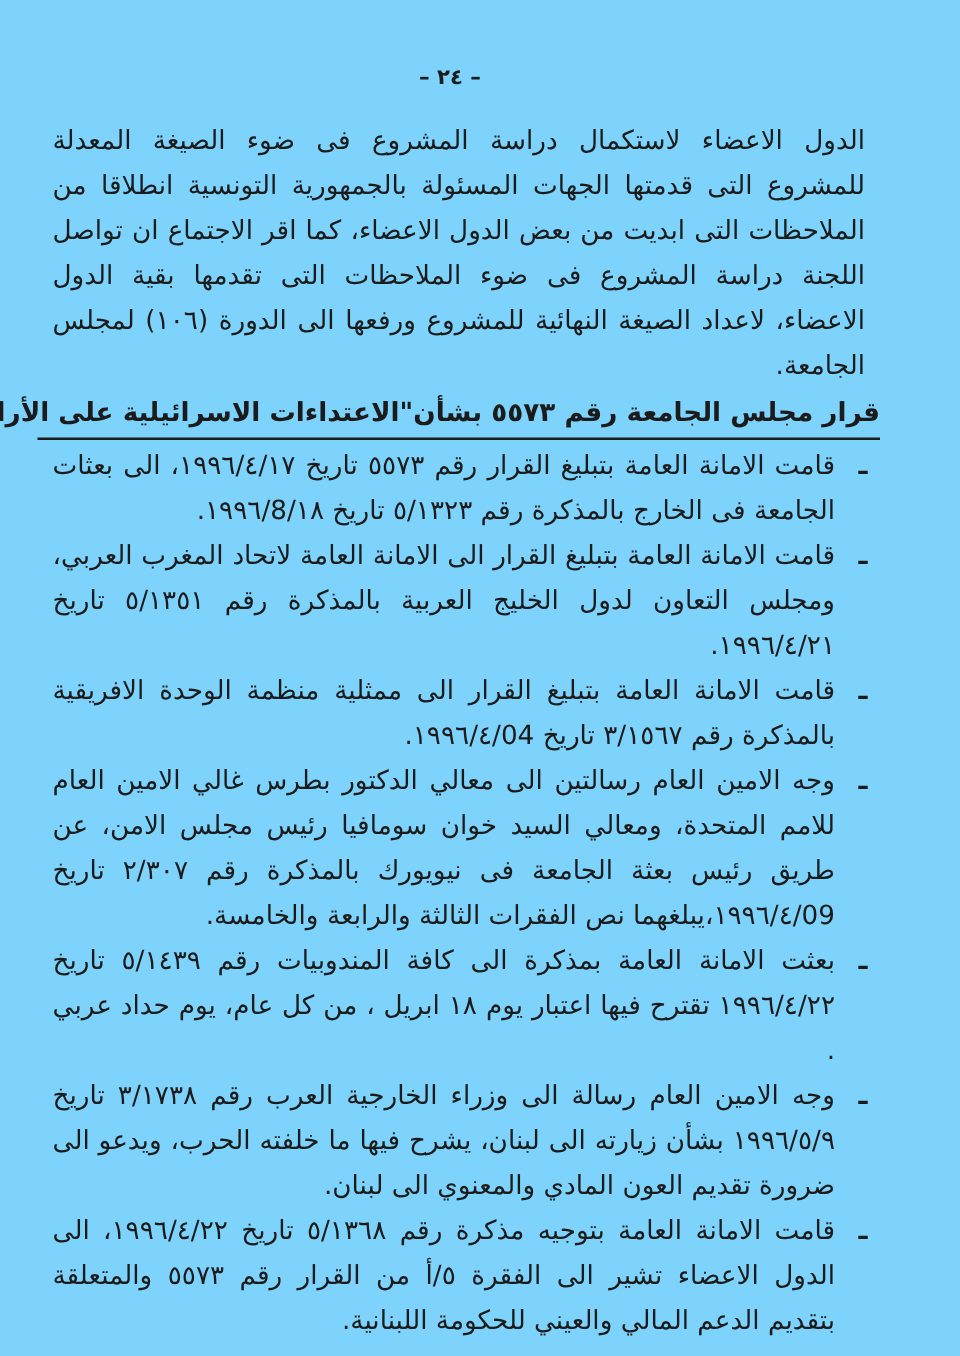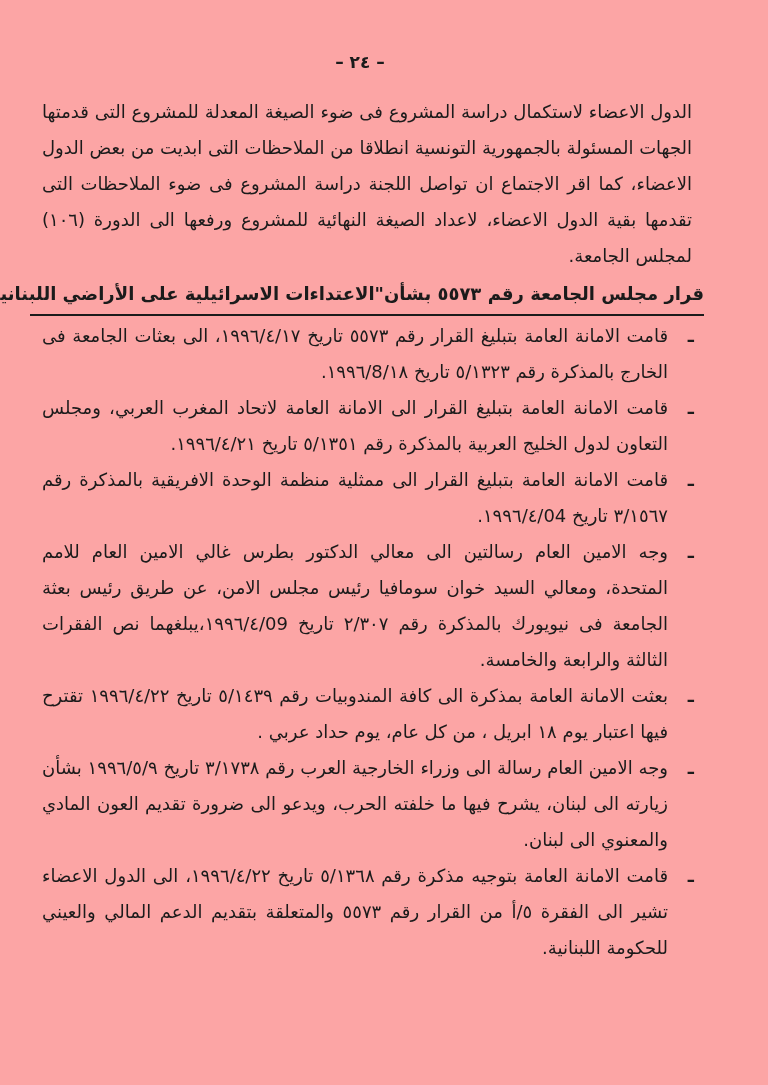--- a/index.html
+++ b/index.html
@@ -11,40 +11,40 @@
     width: 768px;
     height: 1085px;
     position: relative;
     overflow: hidden;
     font-family: "DejaVu Sans", sans-serif;
     color: #1b1b1b;
   }
   .page {
     position: absolute;
     inset: 0;
-    background: #fca5a5;
+    background: #7dd3fc;
   }
   .page-number {
     position: absolute;
     top: 52px;
     left: 305px;
     width: 110px;
     text-align: center;
     font-size: 17px;
     font-weight: bold;
     letter-spacing: 2px;
     color: #1b1b1b;
   }
   .content {
     position: absolute;
     top: 94px;
     right: 76px;
     left: 42px;
     direction: rtl;
-    font-size: 18px;
+    font-size: 21px;
     line-height: 36px;
     text-align: justify;
     color: #1b1b1b;
   }
   .lead-paragraph {
     margin: 0 0 2px 0;
   }
   .section-heading {
     font-weight: bold;
     margin: 2px -12px 0 -12px;

